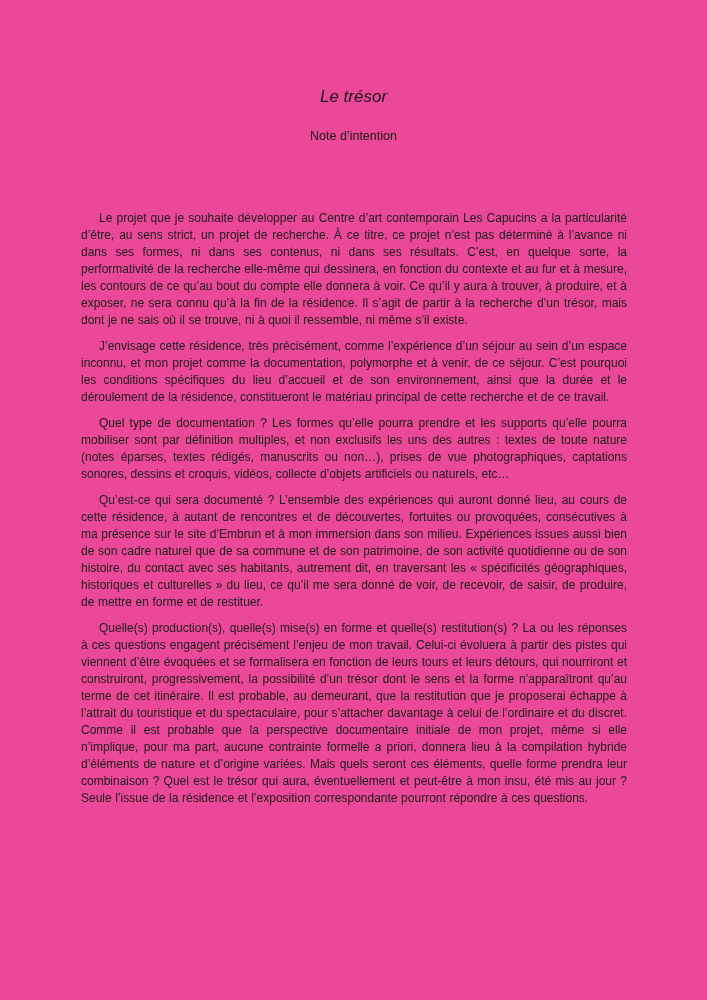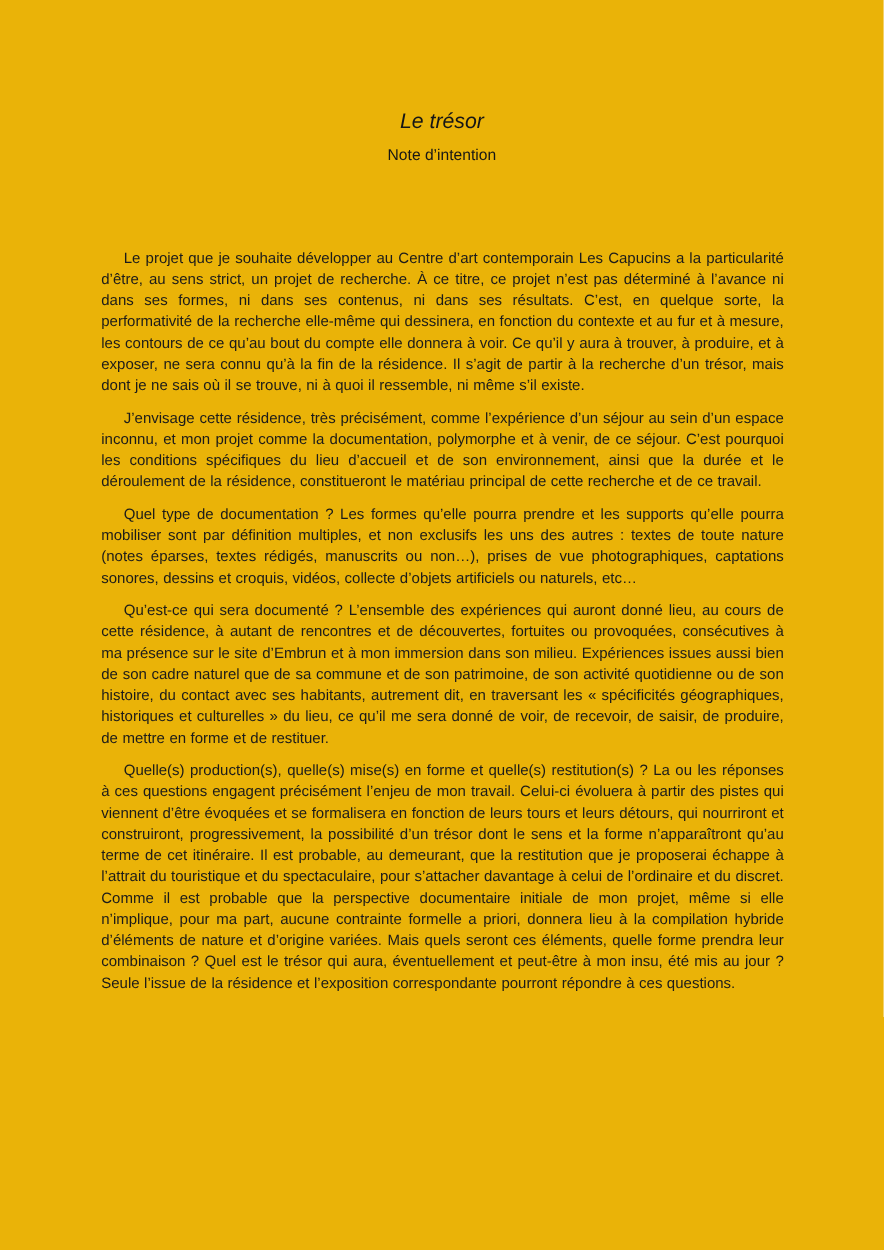--- a/index.html
+++ b/index.html
@@ -4,37 +4,37 @@
 <style>
   html, body {
     margin: 0;
     padding: 0;
     background: #ffffff;
   }
   .page {
     position: relative;
     width: 707px;
     height: 1000px;
-    background: #eab308;
+    background: #ec4899;
     overflow: hidden;
     font-family: "Liberation Sans", sans-serif;
     color: #1b1b1b;
   }
   .doc-title {
     margin: 0;
     padding-top: 86px;
     text-align: center;
     font-size: 17px;
     line-height: 22px;
     font-style: italic;
     font-weight: 400;
     color: #161616;
   }
   .doc-subtitle {
-    margin: 8px 0 0 0;
+    margin: 20px 0 0 0;
     text-align: center;
     font-size: 12.5px;
     line-height: 16px;
     font-weight: 400;
     color: #161616;
   }
   .doc-body {
     margin: 66px 80px 0 81px; 
   }
   .doc-body p {

